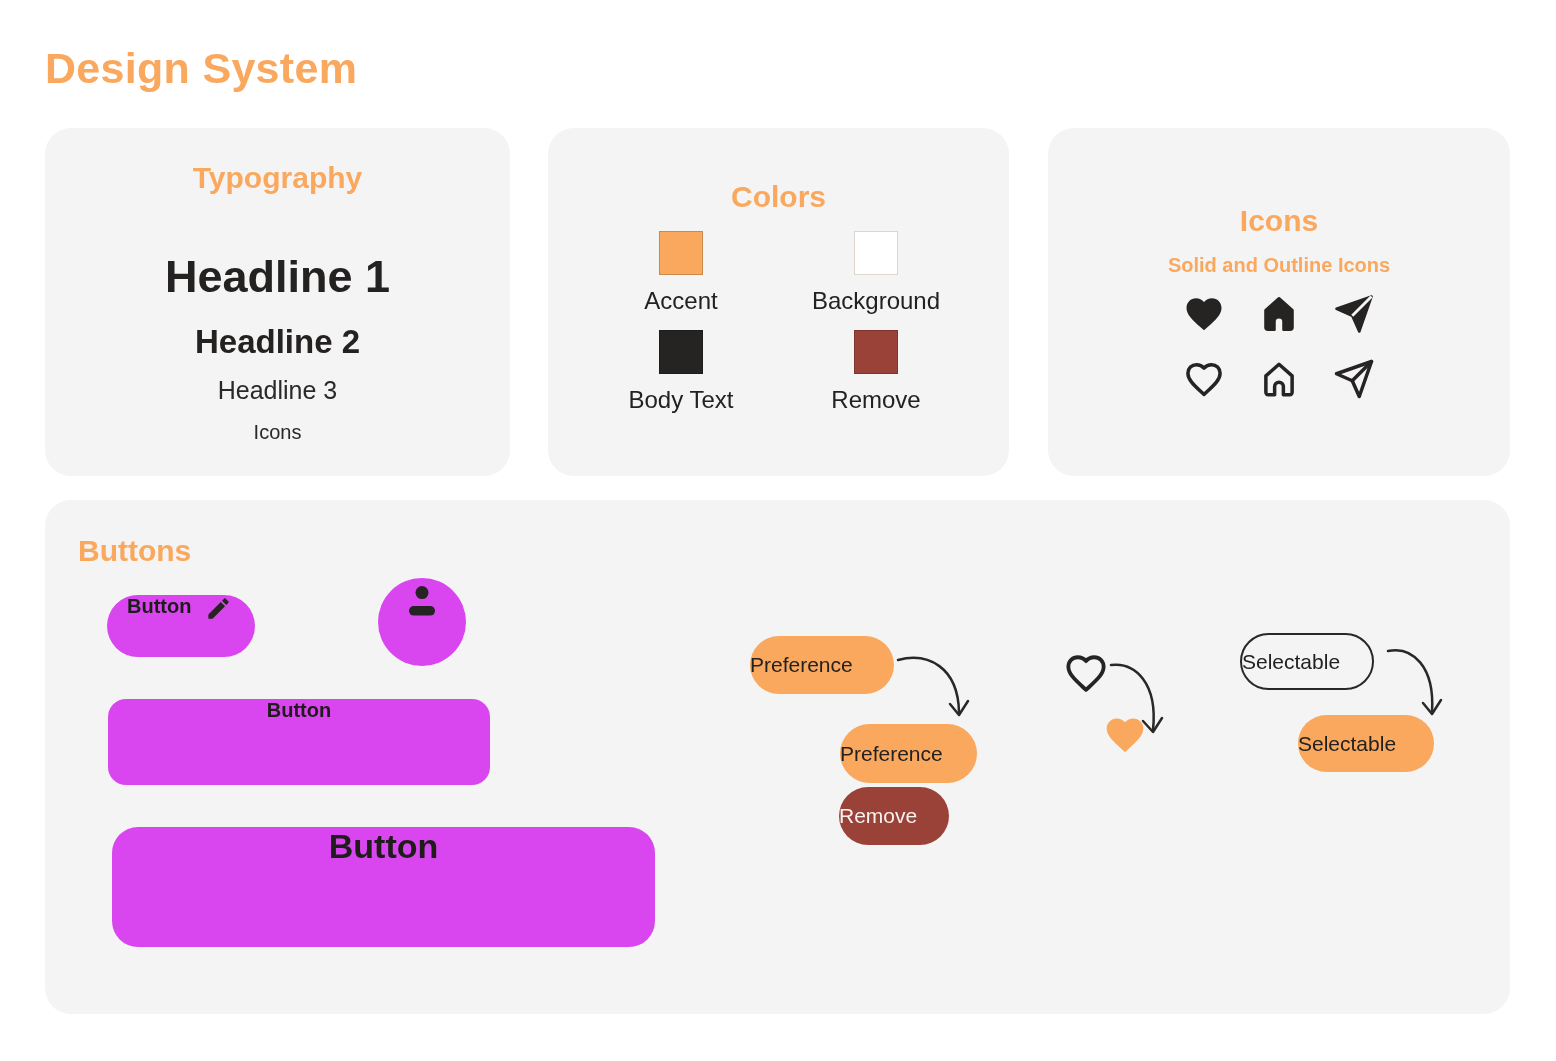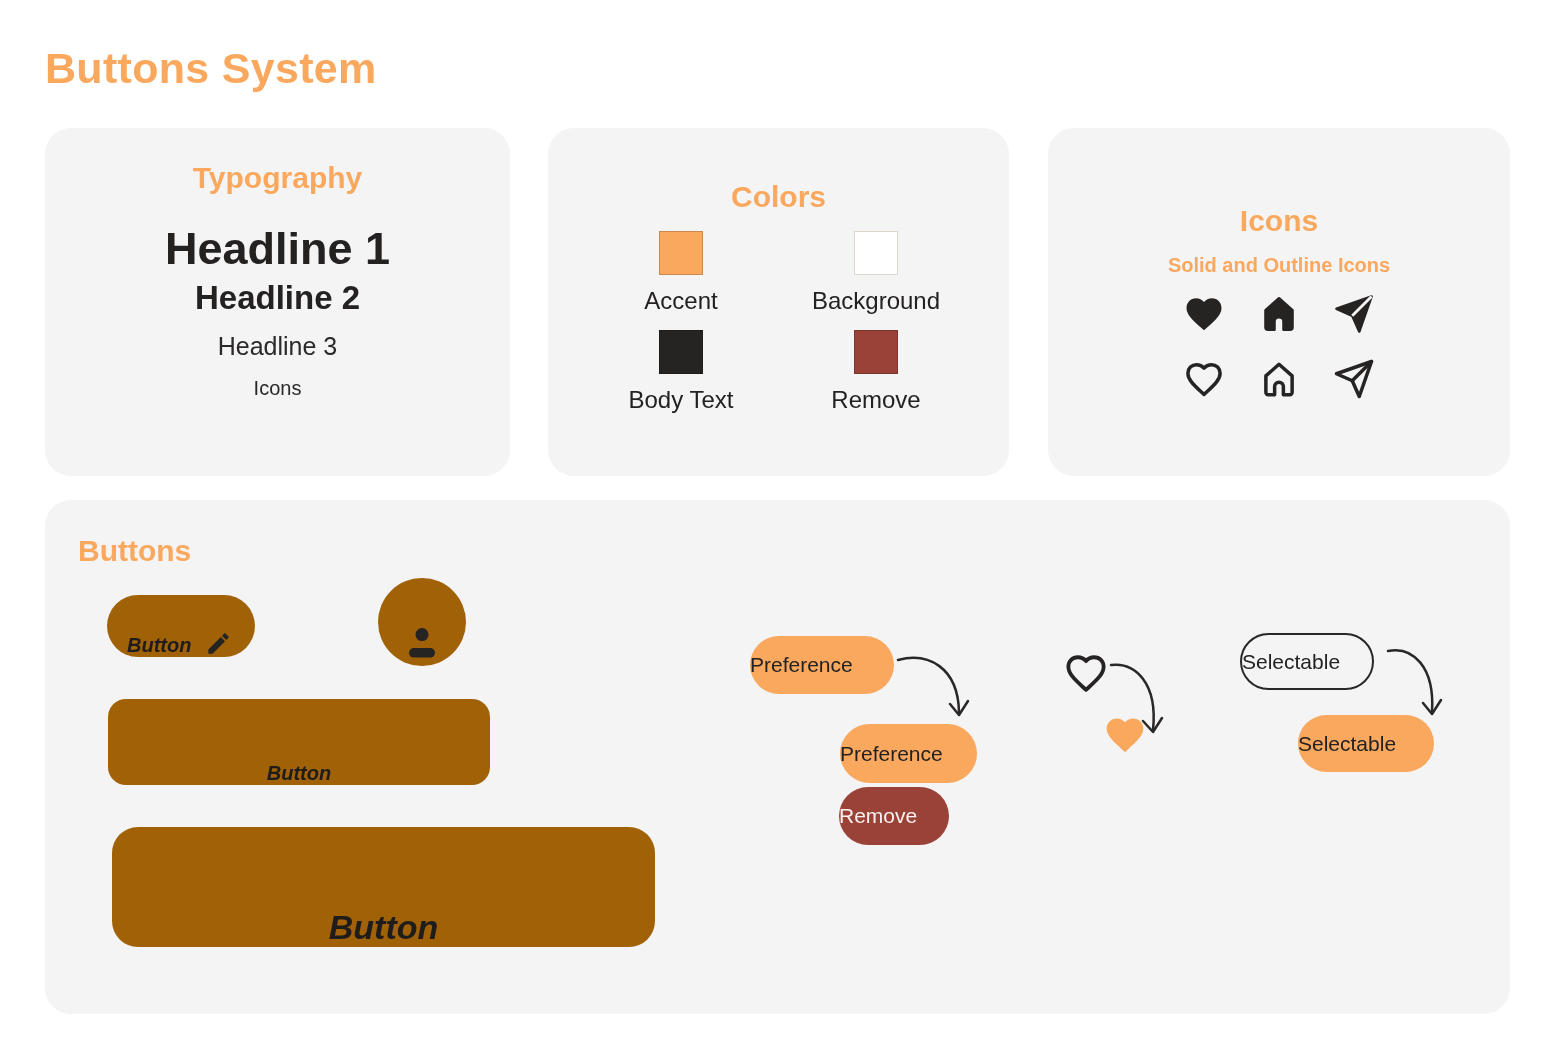--- a/index.html
+++ b/index.html
@@ -7,22 +7,22 @@
   body { font-family:"Liberation Sans", sans-serif; color:#262323; }
   .canvas { position:relative; width:1556px; height:1061px; background:#ffffff; overflow:hidden; }
 
   .page-title { position:absolute; left:45px; top:44px; font-size:43px; font-weight:800; color:#F9A85E; letter-spacing:.3px; }
 
   .card { position:absolute; background:#F4F4F4; border-radius:26px; }
   .card-title { font-size:30px; font-weight:800; color:#F9A85E; }
 
   
   .typography-card { left:45px; top:128px; width:465px; height:348px; padding-top:33px; text-align:center; }
-  .t-h1 { font-size:45px; font-weight:800; margin-top:28px; color:#242121; }
-  .t-h2 { font-size:33px; font-weight:800; margin-top:4px; color:#242121; }
+  .t-h1 { font-size:45px; font-weight:800; margin-top:56px; color:#242121; }
+  .t-h2 { font-size:33px; font-weight:800; margin-top:20px; color:#242121; }
   .t-h3 { font-size:25px; font-weight:400; margin-top:15px; color:#2b2828; }
   .t-body { font-size:20px; font-weight:400; margin-top:16px; color:#2b2828; }
 
   
   .colors-card { left:548px; top:128px; width:461px; height:348px; padding-top:52px; text-align:center; }
   .swatch-grid { position:absolute; left:0; right:0; top:103px; display:grid; grid-template-columns:195px 195px; row-gap:15px; justify-content:center; justify-items:center; }
   .swatch-cell { display:flex; flex-direction:column; align-items:center; }
   .swatch { width:44px; height:44px; border:1.5px solid rgba(0,0,0,.18); }
   .swatch-cell:nth-child(2) .swatch { border-color:#DCD6CE; }
   .swatch-label { font-size:24px; margin-top:12px; color:#242121; }
@@ -31,21 +31,21 @@
   .icons-card { left:1048px; top:128px; width:462px; height:348px; padding-top:76px; text-align:center; }
   .icons-subtitle { font-size:20px; font-weight:700; color:#F9A85E; margin-top:16px; }
   .icons-grid { margin-top:16px; display:grid; grid-template-columns:repeat(3,42px); gap:23px 33px; justify-content:center; }
   .icon-42 { width:42px; height:42px; display:block; }
 
   
   .buttons-card { left:45px; top:500px; width:1465px; height:514px; }
   .buttons-title { position:absolute; left:33px; top:34px; font-size:30px; font-weight:800; color:#F9A85E; }
 
   button { font-family:inherit; cursor:pointer; border:none; background:none; }
-  .btn { position:absolute; display:flex; align-items:flex-end; justify-content:center; background:#a16207; color:#1f1c1c;font-style:italic; }
+  .btn { position:absolute; display:flex; align-items:flex-start; justify-content:center; background:#d946ef; color:#1f1c1c; }
   .btn-small { left:62px; top:95px; width:148px; height:62px; border-radius:31px; font-size:20px; font-weight:700; justify-content:flex-start; padding-left:20px; gap:14px; }
   .btn-avatar { left:333px; top:78px; width:88px; height:88px; border-radius:50%; }
   .btn-medium { left:63px; top:199px; width:382px; height:86px; border-radius:18px; font-size:20px; font-weight:700; }
   .btn-large { left:67px; top:327px; width:543px; height:120px; border-radius:26px; font-size:34px; font-weight:700; }
 
   .pill { position:absolute; display:flex; align-items:center; justify-content:flex-start; border-radius:30px; font-size:21px; color:#242121; }
   .pref-default { left:705px; top:136px; width:144px; height:58px; background:#F9A85E; }
   .pref-selected { left:795px; top:224px; width:137px; height:59px; background:#F9A85E; }
   .pill-remove { left:794px; top:287px; width:110px; height:58px; background:#9A4238; color:#F7F2F0; }
   .sel-outline { left:1195px; top:133px; width:134px; height:57px; background:transparent; border:2.5px solid #2A2727; }
@@ -56,21 +56,21 @@
   .heart-filled-btn { left:1056px; top:213px; width:48px; height:44px; }
   .icon-btn svg { width:100%; height:100%; display:block; }
 
   .arrow { position:absolute; }
 </style>
 </head>
 <body>
 
 <div class="canvas">
 
-  <div class="page-title">Buttons System</div>
+  <div class="page-title">Design System</div>
 
   <section class="card typography-card">
     <div class="card-title">Typography</div>
     <div class="t-h1">Headline 1</div>
     <div class="t-h2">Headline 2</div>
     <div class="t-h3">Headline 3</div>
     <div class="t-body">Icons</div>
   </section>
 
   <section class="card colors-card">

